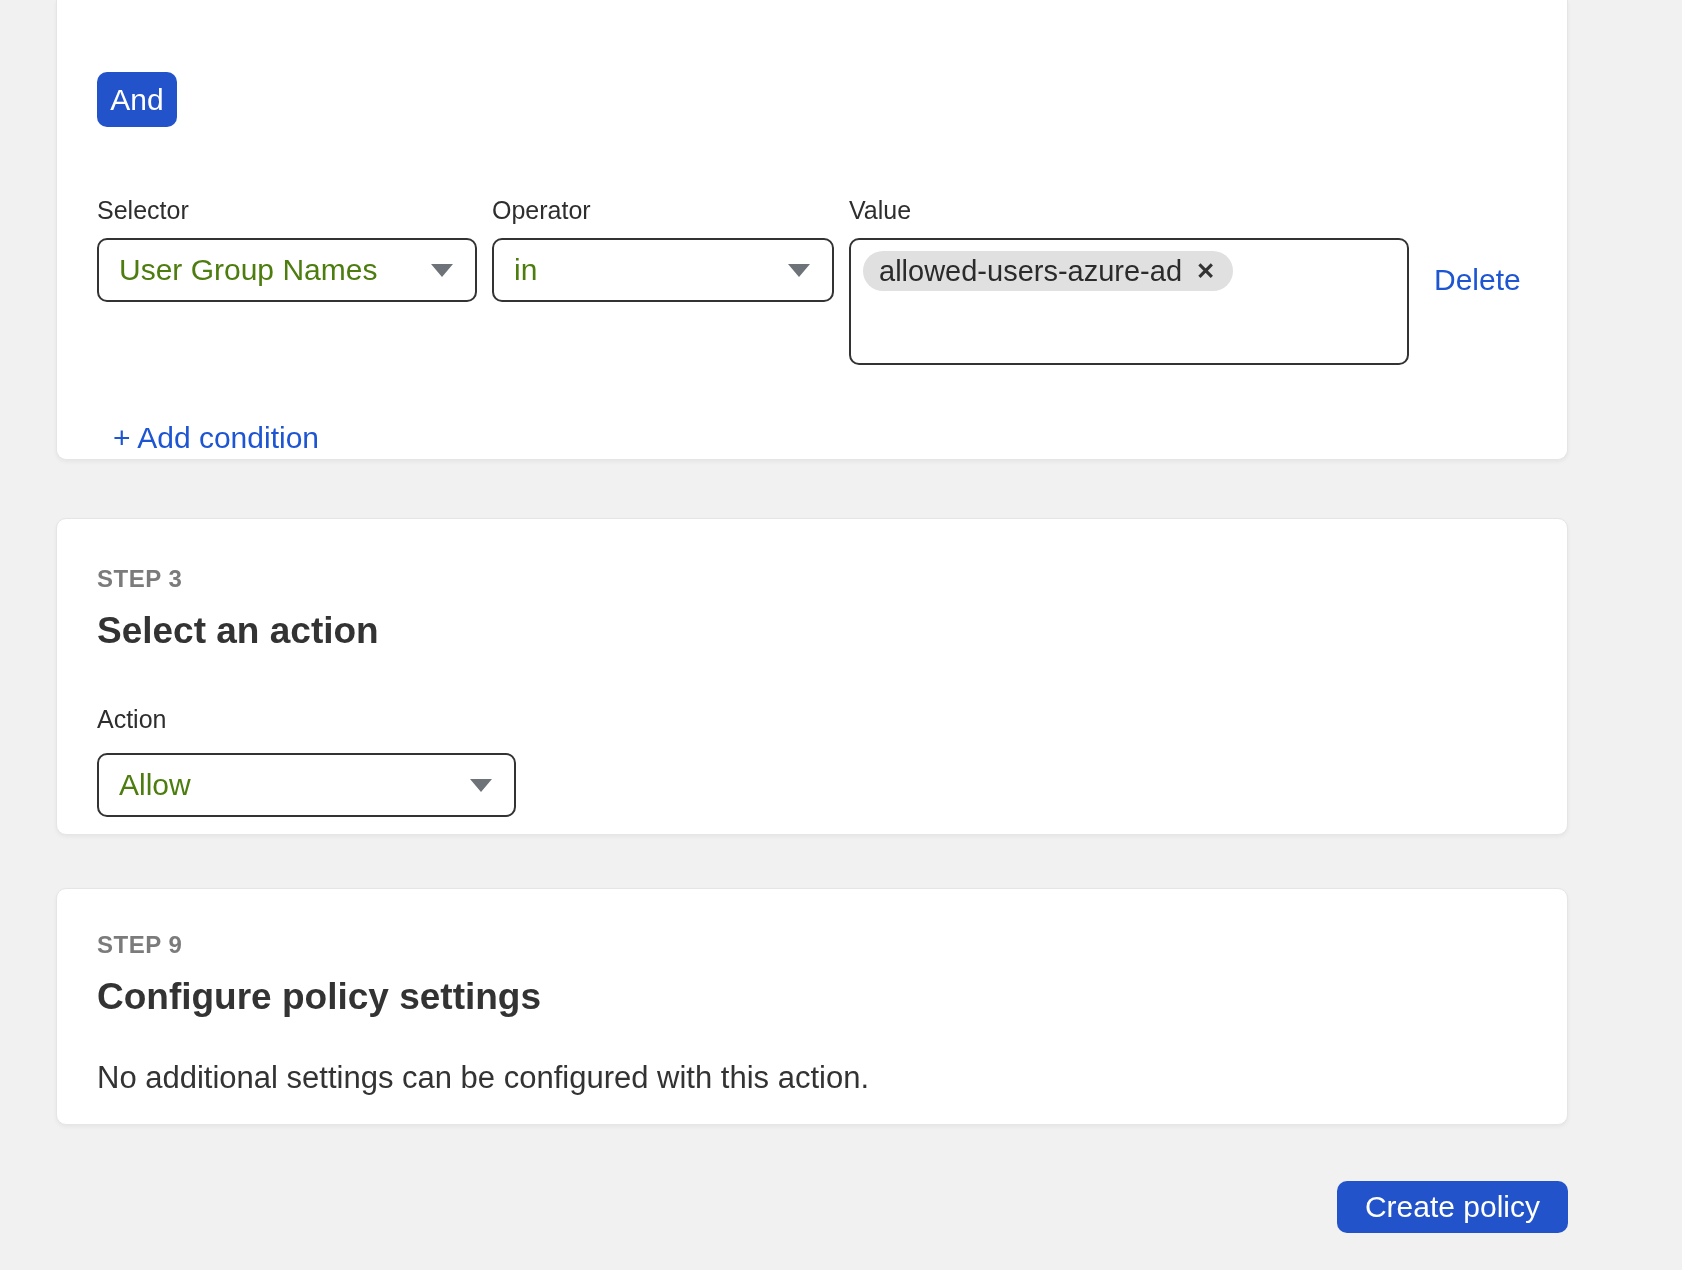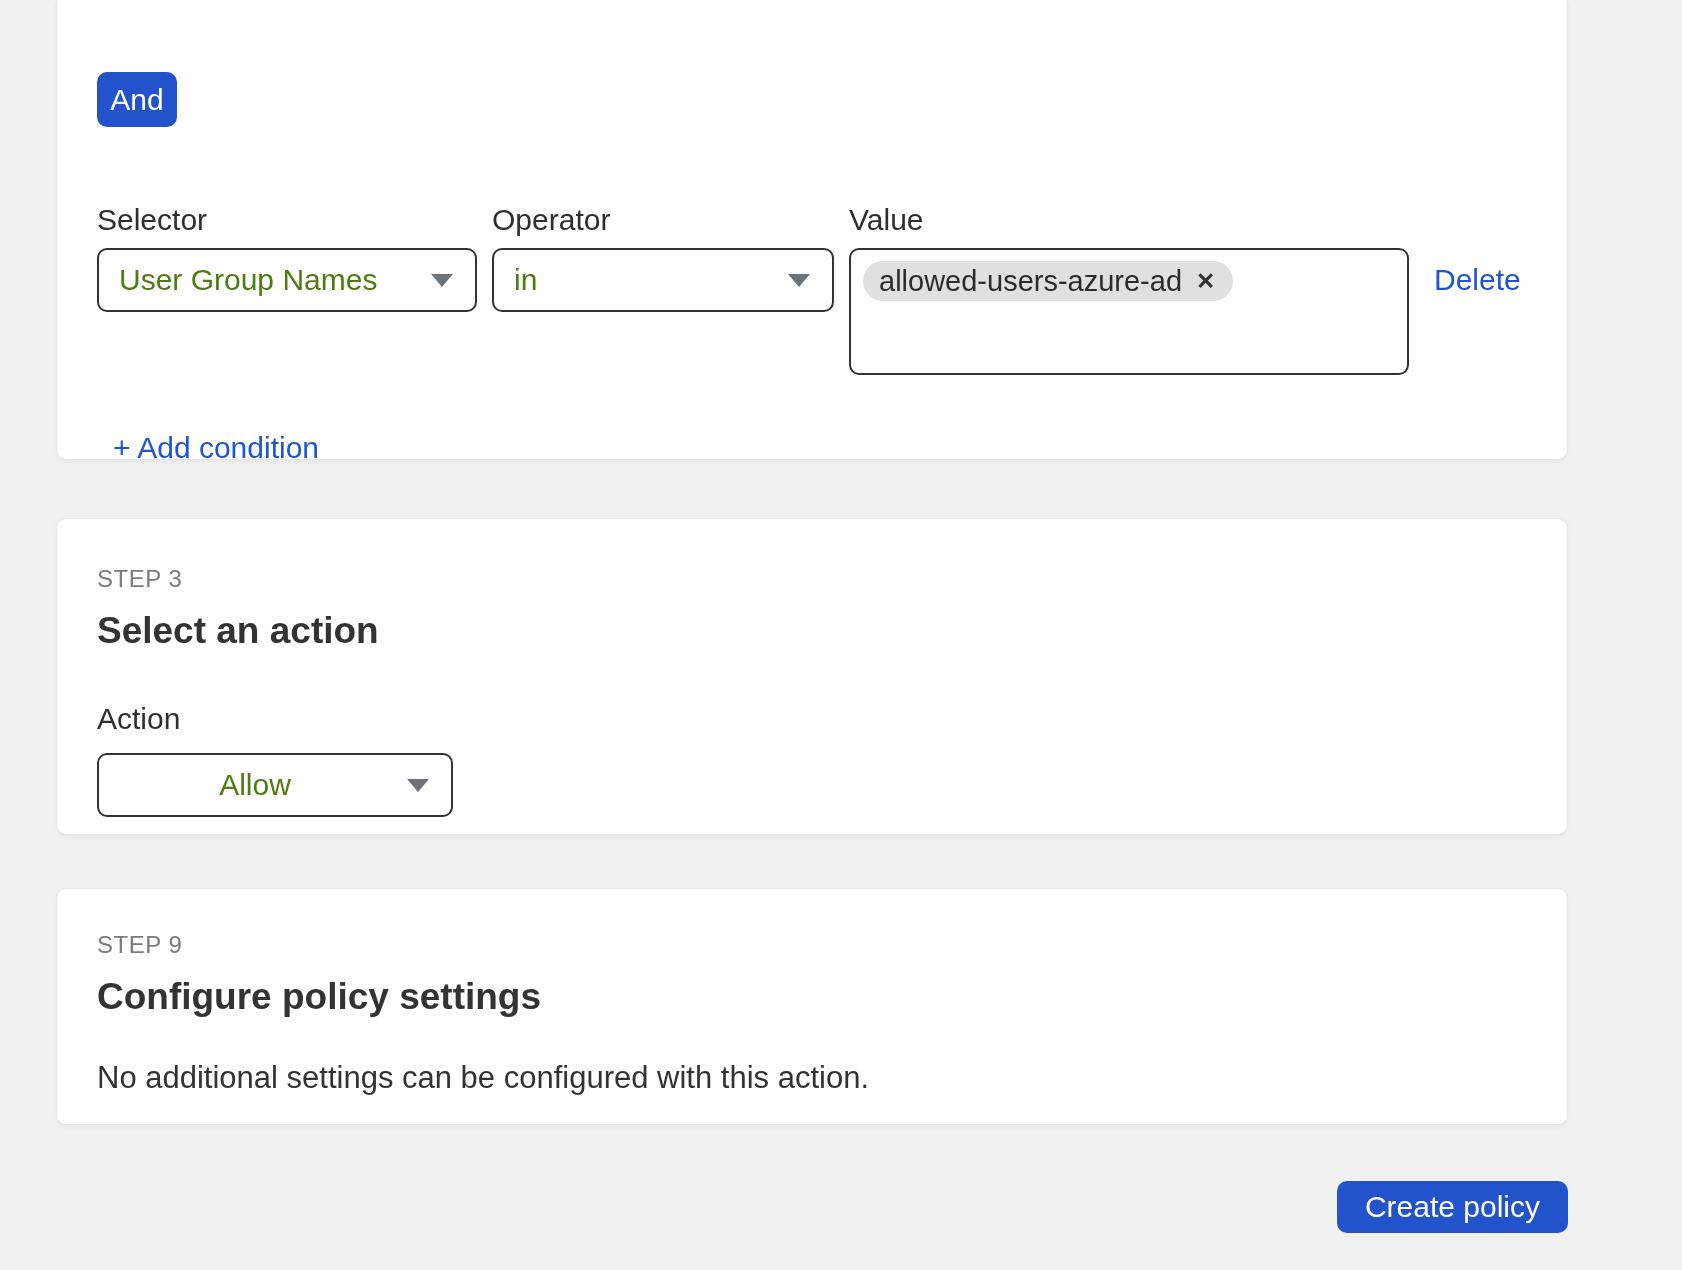--- a/index.html
+++ b/index.html
@@ -49,22 +49,22 @@
   .and-btn{width:80px;height:55px;margin-top:24px;}
   .cond-grid{
     display:grid;
     grid-template-columns:380px 342px 560px auto;
     column-gap:15px;
     margin-top:59px;
     align-items:start;
   }
   .field-label{
     display:block;
-    font-size:30px;line-height:36px;color:#2e2e2e;
-    margin:16px 0 10px 0;
+    font-size:25px;line-height:36px;color:#2e2e2e;
+    margin:6px 0 10px 0;
   }
   .select{
     position:relative;
     height:64px;
     border:2px solid var(--field-border);
     border-radius:10px;
     background:var(--card-bg);
     display:flex;align-items:center;
     padding:0 60px 0 20px;
     font-size:30px;color:#4d7c0f;
@@ -107,31 +107,31 @@
   }
   .col-delete{padding:76px 0 0 10px;}
   .add-condition{display:inline-block;margin-top:55px;margin-left:16px;}
   
   .card-step3{
     margin-top:58px;
     height:317px;
     padding:46px 40px 0 40px;
   }
   .step-label{
-    font-size:24px;line-height:28px;font-weight:400;
+    font-size:24px;line-height:28px;font-weight:700;
     color:var(--step-label);
     letter-spacing:0.5px;
   }
   .card-title{
     margin:16px 0 0 0;
     font-size:37px;line-height:44px;font-weight:700;
     color:var(--heading);
   }
   .action-label{margin-top:48px;}
-  .select-action{width:356px;margin-top:16px;justify-content:center;}
+  .select-action{width:419px;margin-top:16px;}
   
   .card-step4{
     margin-top:53px;
     height:237px;
     padding:42px 40px 0 40px;
   }
   .card-body-text{
     margin:40px 0 0 0;
     font-size:31px;line-height:38px;color:var(--text);
   }

